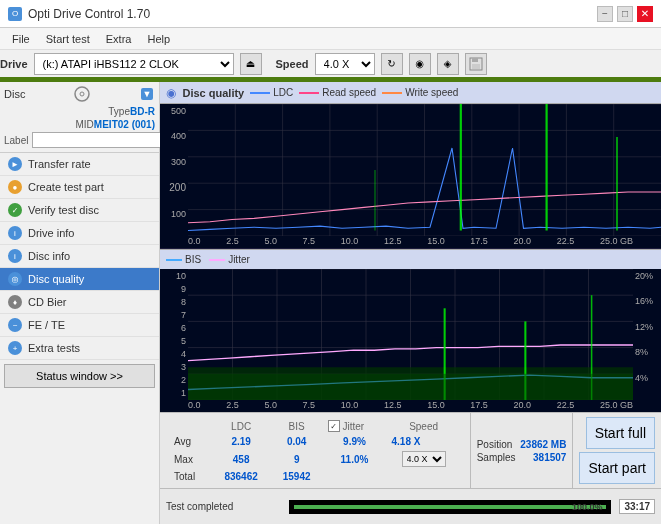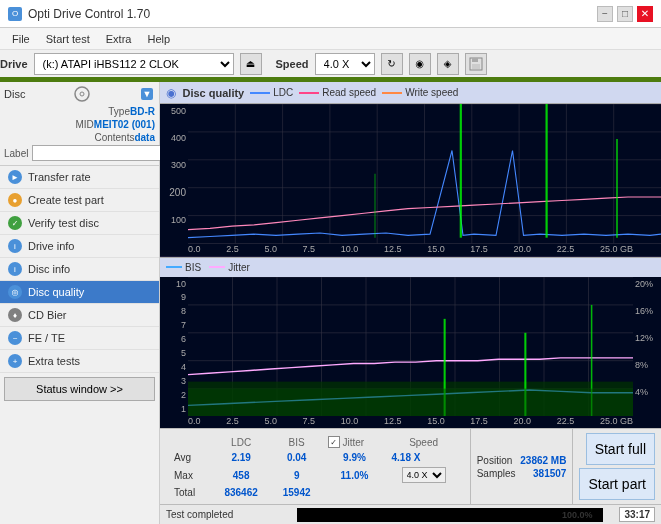--- a/index.html
+++ b/index.html
@@ -81,23 +81,23 @@
     .jitter-check { display: flex; align-items: center; gap: 3px; }
     .checkbox-icon { width: 12px; height: 12px; background: white; border: 1px solid #888; display: flex; align-items: center; justify-content: center; font-size: 8px; color: #333; }
     .stats-right { display: flex; flex-direction: column; gap: 3px; padding: 4px 6px; border-left: 1px solid #bbb; justify-content: center; align-items: flex-end; }
     .position-area { font-size: 10px; color: #333; display: flex; flex-direction: column; gap: 2px; padding: 4px 6px; border-left: 1px solid #bbb; justify-content: center; }
     .pos-row { display: flex; justify-content: space-between; gap: 8px; }
     .pos-label { color: #333; }
     .pos-val { color: #0055cc; font-weight: bold; }
     .action-btn { height: 40px; background: #dce8f8; border: 1px solid #9bbee0; font-size: 14px; cursor: pointer; padding: 0 8px; white-space: nowrap; }
 
     
-    .status-bar { background: #e8e8e8; display: flex; align-items: center; gap: 16px; padding: 2px 6px; border-top: 1px solid #bbb; height: 20px; }
+    .status-bar { background: #e8e8e8; display: flex; align-items: center; gap: 8px; padding: 2px 6px; border-top: 1px solid #bbb; height: 36px; }
     .status-text { font-size: 10px; color: #333; }
-    .progress-container { flex: 1; height: 14px; background: #3b82f6; border: 7px solid #000000; position: relative; margin-left: 48px; }
+    .progress-container { flex: 1; height: 14px; background: #3b82f6; border: 5px solid #000000; position: relative; margin-left: 48px; }
     .progress-bar { height: 100%; background: #4caf50; }
     .progress-text { position: absolute; right: 4px; top: 50%; transform: translateY(-50%); font-size: 9px; color: #333; font-weight: bold; }
     .time-display { font-size: 10px; color: #333; font-weight: bold; background: #fff; border: 1px solid #aaa; padding: 1px 4px; }
   </style>
 </head>
 <body>
 
 <div class="titlebar">
   <div class="titlebar-left">
     <div class="titlebar-icon">O</div>
@@ -155,24 +155,20 @@
           <text x="8" y="11" text-anchor="middle" fill="white" font-size="9">▼</text>
         </svg>
       </div>
       <div class="disc-info-row">
         <span class="disc-info-label">Type</span>
         <span class="disc-info-value">BD-R</span>
       </div>
       <div class="disc-info-row">
         <span class="disc-info-label">MID</span>
         <span class="disc-info-value">MEIT02 (001)</span>
-      </div>
-      <div class="disc-info-row">
-        <span class="disc-info-label">Contents</span>
-        <span class="disc-info-value">data</span>
       </div>
       <div class="label-row">
         <span class="disc-info-label">Label</span>
         <input class="label-input" type="text" value="" style="">
         <div class="label-btn">✎</div>
       </div>
     </div>
 
     <div id="nav-list">
         <div class="nav-item">

